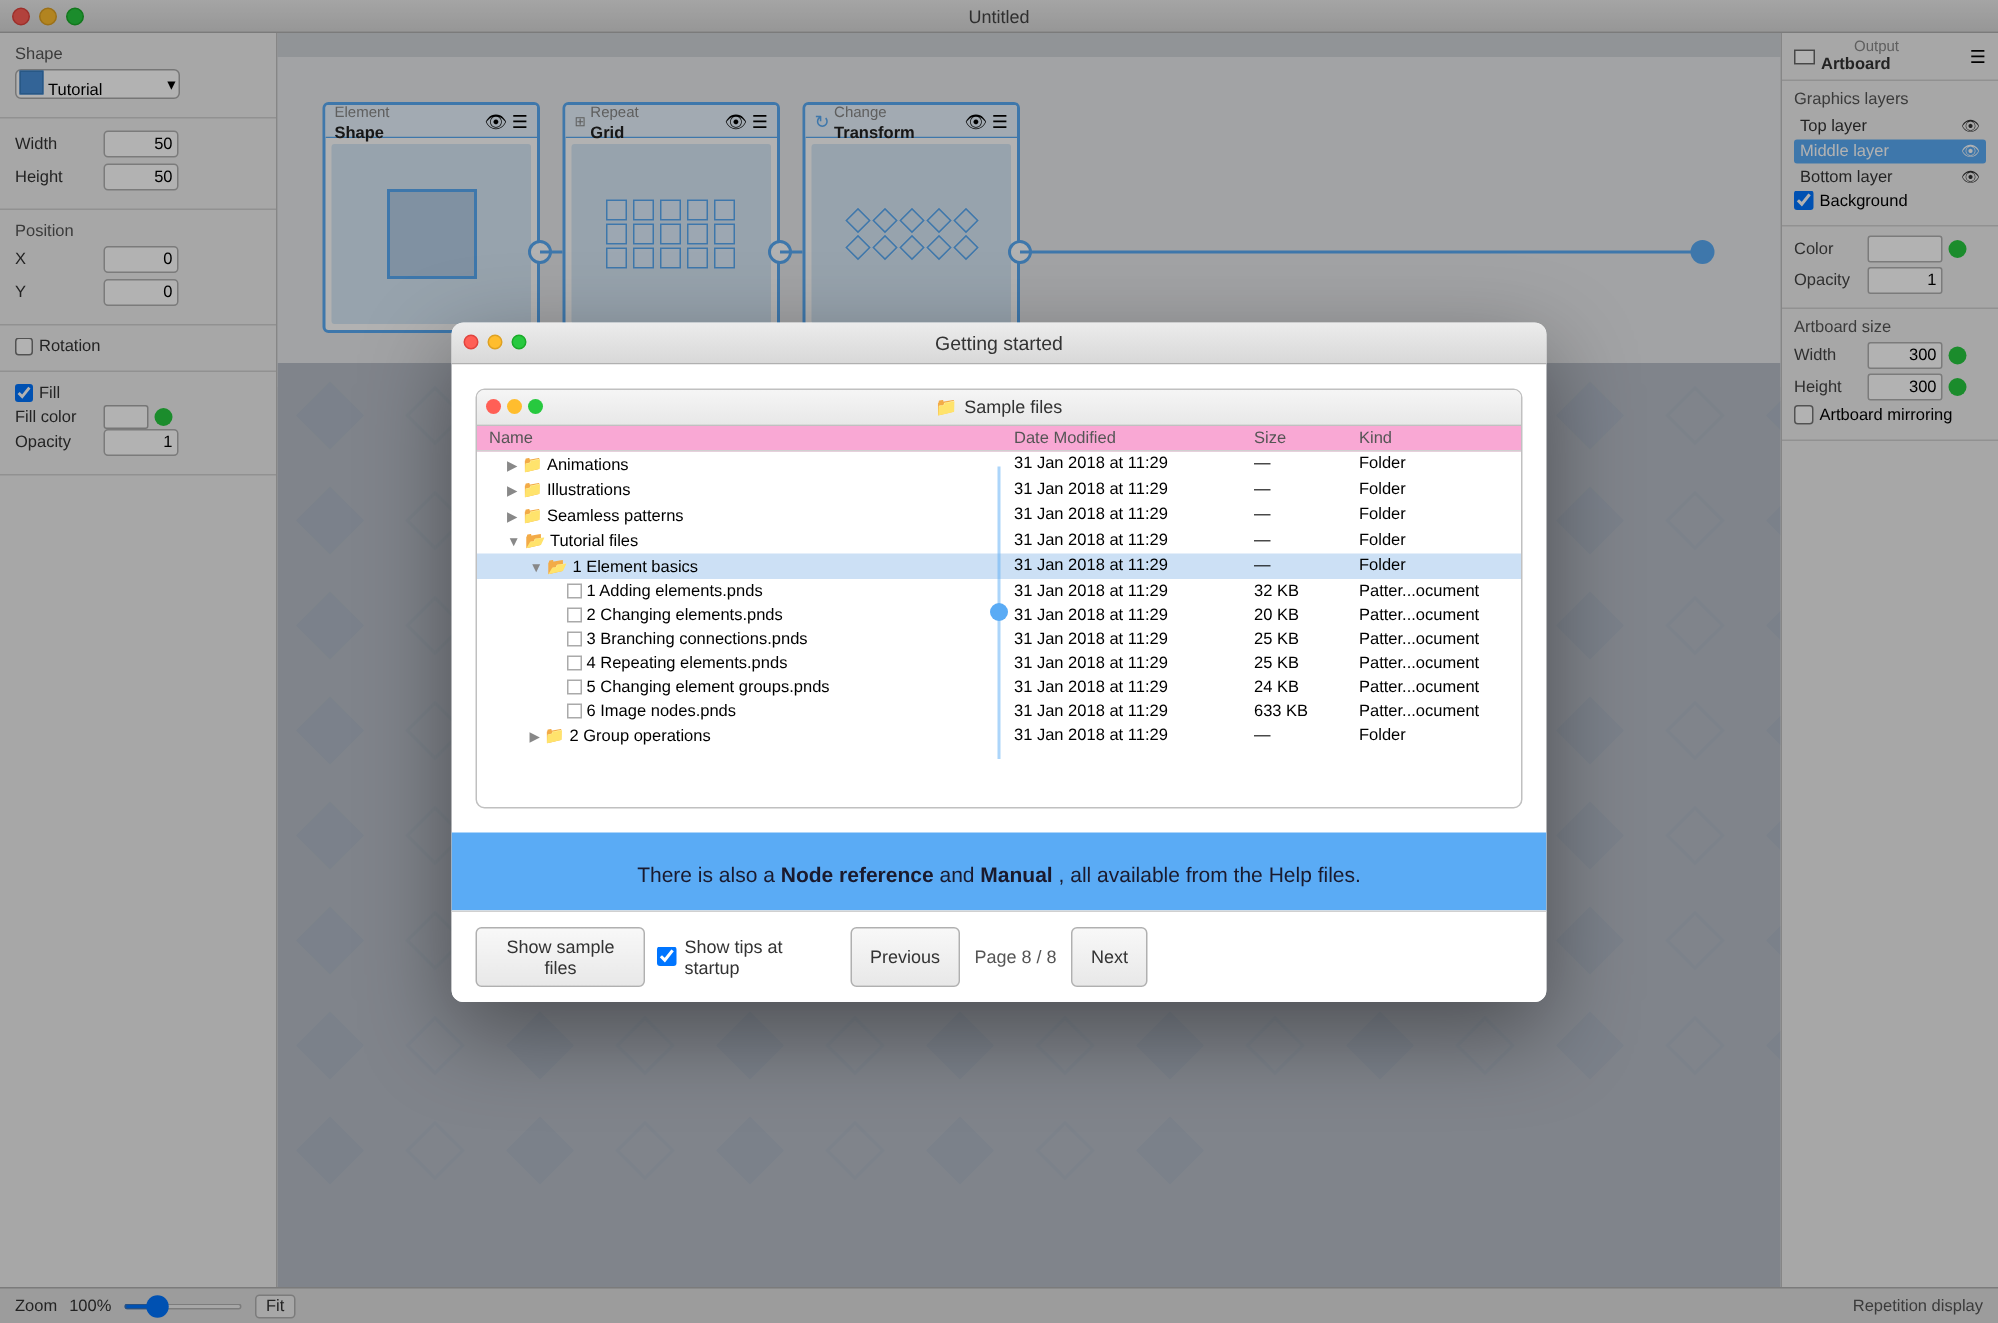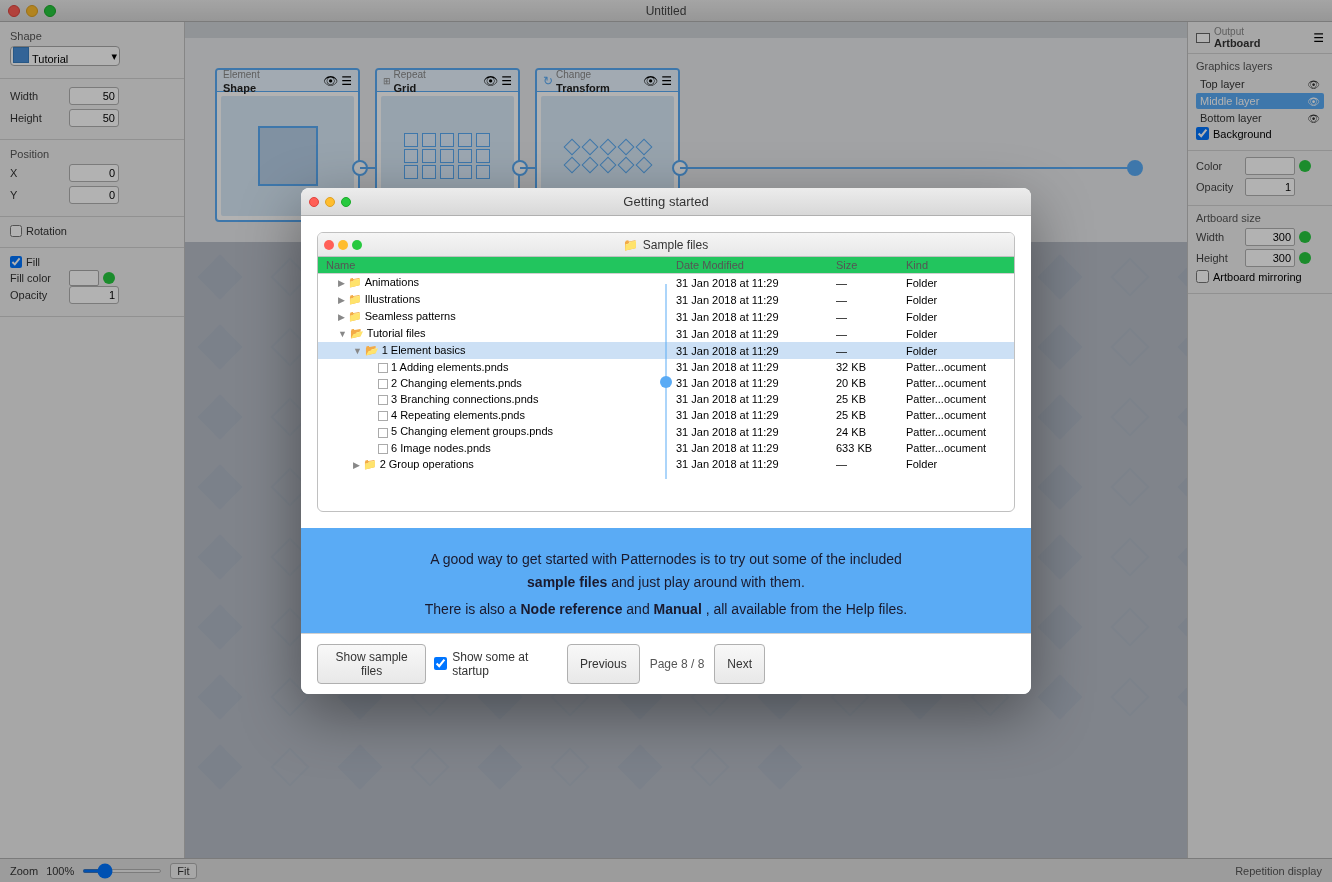--- a/index.html
+++ b/index.html
@@ -58,21 +58,21 @@
     .dialog-title-bar { background: linear-gradient(to bottom, #ececec, #d8d8d8); height: 28px; display: flex; align-items: center; justify-content: center; position: relative; border-bottom: 1px solid #b0b0b0; border-radius: 8px 8px 0 0; }
     .dialog-title { font-size: 13px; color: #333; font-weight: 500; }
     .dialog-traffic { position: absolute; left: 8px; display: flex; gap: 6px; }
 
     
     .file-browser { margin: 16px; background: white; border: 1px solid #c0c0c0; border-radius: 6px; height: 280px; overflow: hidden; }
     .fb-title-bar { background: linear-gradient(to bottom, #f5f5f5, #e8e8e8); height: 24px; display: flex; align-items: center; justify-content: center; border-bottom: 1px solid #c0c0c0; position: relative; }
     .fb-title { font-size: 12px; color: #333; display: flex; align-items: center; gap: 4px; }
     .fb-traffic { position: absolute; left: 6px; display: flex; gap: 4px; }
     .fb-tl { width: 10px; height: 10px; border-radius: 50%; }
-    .fb-headers { display: grid; grid-template-columns: 1fr 160px 70px 100px; padding: 2px 8px; background: #22c55e; border-bottom: 1px solid #d0d0d0; font-size: 11px; color: #555; }
+    .fb-headers { display: grid; grid-template-columns: 1fr 160px 70px 100px; padding: 2px 8px; background: #f9a8d4; border-bottom: 1px solid #d0d0d0; font-size: 11px; color: #555; }
     .fb-row { display: grid; grid-template-columns: 1fr 160px 70px 100px; padding: 2px 8px; font-size: 11px; align-items: center; }
     .fb-indent-1 { padding-left: 20px; }
     .fb-indent-2 { padding-left: 35px; }
     .fb-indent-3 { padding-left: 50px; }
     .folder-arrow { display: inline-block; margin-right: 3px; font-size: 9px; color: #888; }
     .folder-icon { color: #5aabf5; margin-right: 3px; }
 
     
     .dialog-bottom { background: #5aabf5; padding: 20px 30px 16px; }
     .dialog-text { text-align: center; font-size: 14px; color: #1a1a2e; line-height: 1.6; margin-bottom: 8px; }
@@ -678,21 +678,21 @@
             <div style="width: 32px; height: 32px; background: rgb(168, 180, 196); transform: rotate(45deg); opacity: 0.7;"></div>
           </div>
         </div>
     </div>
   </div>
 
   <div class="right-panel">
     <div class="rp-header">
       <div class="rp-header-icon"></div>
       <div>
-        <div style="font-size:10px;color:#888;">Output</div>
+        <div style="font-size:10px;color:#888;margin-left:22px;">Output</div>
         <div class="rp-header-title">Artboard</div>
       </div>
       <div style="margin-left:auto;">☰</div>
     </div>
     <div class="rp-section">
       <div class="rp-section-title">Graphics layers</div>
       <div class="rp-layer inactive">
         <span>Top layer</span>
         <span class="eye-icon">👁</span>
       </div>
@@ -845,44 +845,38 @@
             <span>—</span>
             <span>Folder</span>
         </div>
 
         <div style="position:absolute;left:50%;top:10px;bottom:10px;width:2px;background:#5aabf5;opacity:0.5;transform:translateX(-50%);"></div>
         <div style="position:absolute;left:50%;top:50%;width:12px;height:12px;background:#5aabf5;border-radius:50%;transform:translate(-50%,-50%);"></div>
       </div>
     </div>
 
     <div class="dialog-bottom">
-      <div class="dialog-text">
-        <span>A good way to get started with Patternodes is to try out some of the included</span><br>
-        <strong>sample files</strong>
-        <span> </span>
-        <span>and just play around with them.</span>
-      </div>
       <div class="dialog-text-2">
         <span>There is also a</span>
         <span> </span>
         <strong>Node reference</strong>
         <span> </span>
         <span>and</span>
         <span> </span>
         <strong>Manual</strong>
         <span>, all available from the Help files.</span>
       </div>
     </div>
 
     <div class="dialog-footer">
       <div class="dialog-footer-left">
         <button class="footer-btn">Show sample files</button>
         <div class="show-tips-row">
           <input type="checkbox" checked="" style="">
-          <span>Show some at startup</span>
+          <span>Show tips at startup</span>
         </div>
       </div>
       <div class="dialog-footer-center">
         <button class="footer-btn">Previous</button>
         <span class="page-info" style="margin:0 10px;">Page 8 / 8</span>
         <button class="footer-btn">Next</button>
       </div>
       <div class="dialog-footer-right"></div>
     </div>
   </div>

